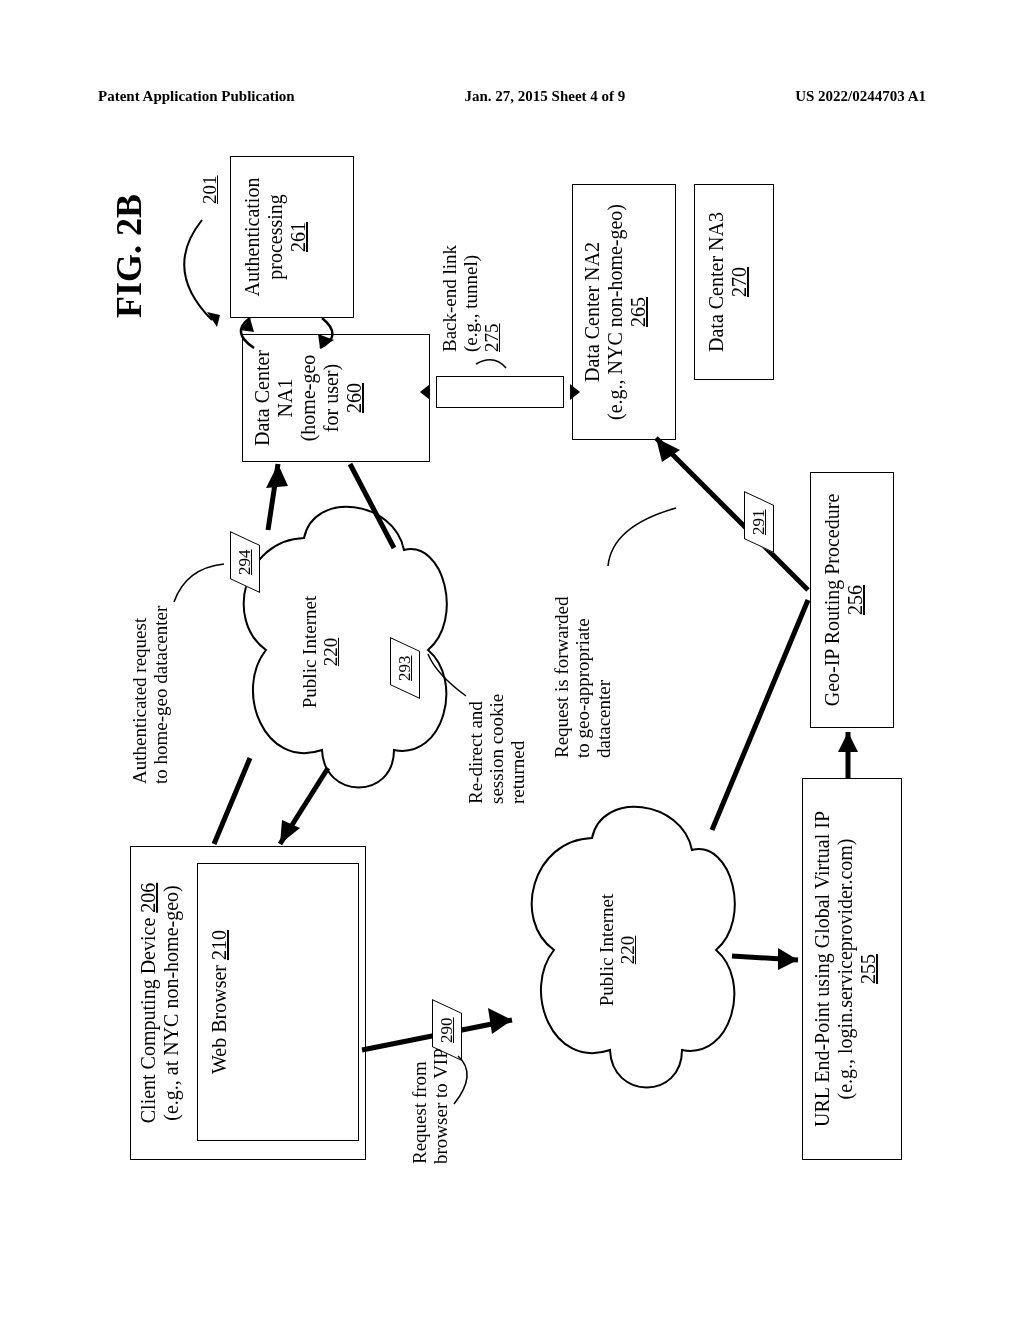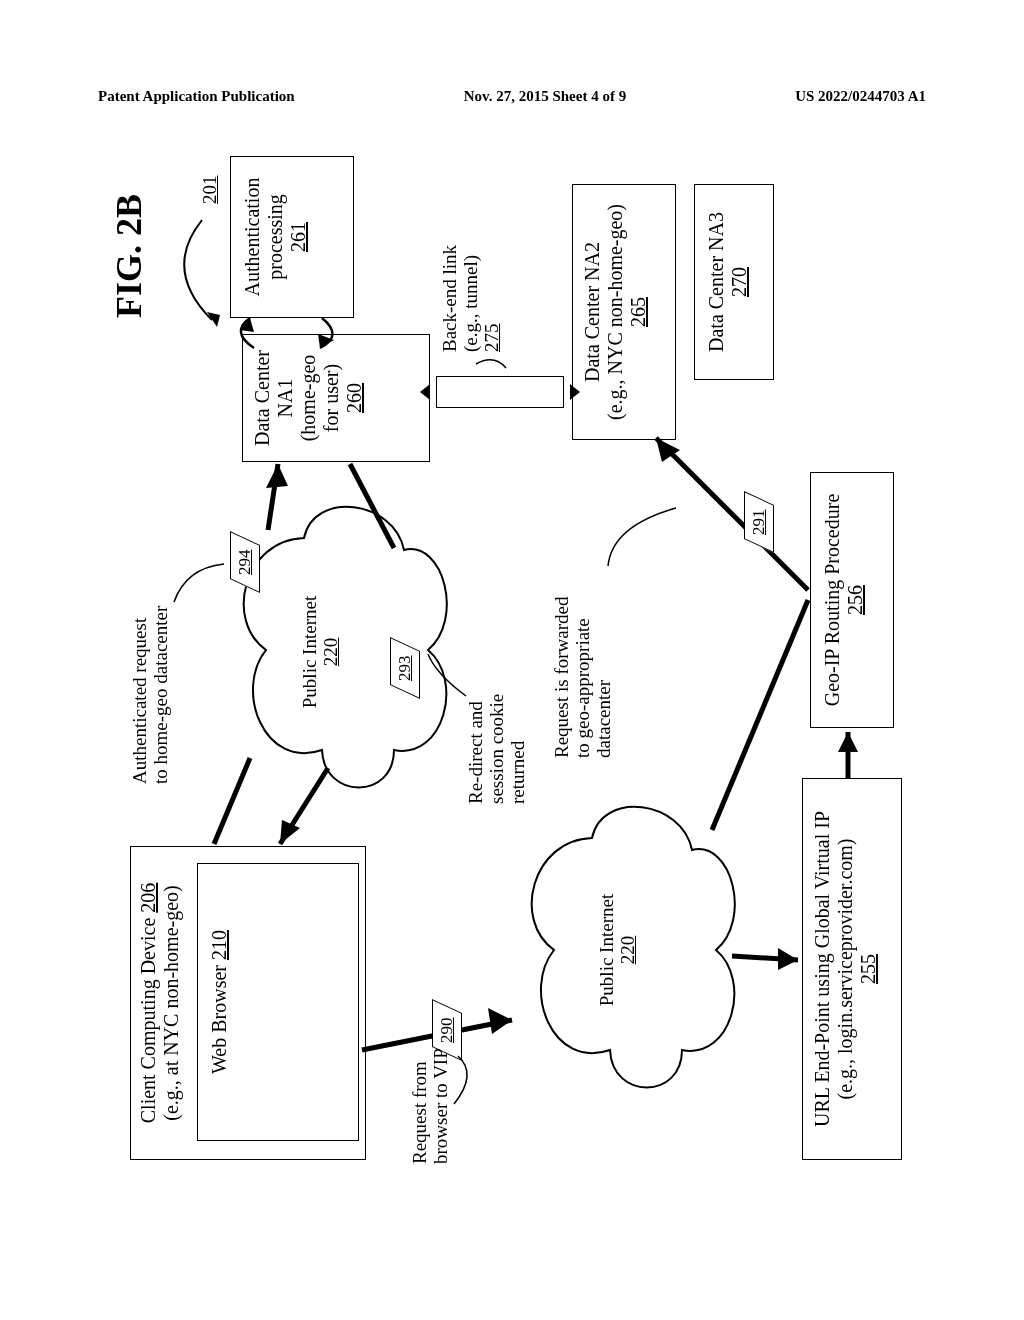--- a/index.html
+++ b/index.html
@@ -84,21 +84,21 @@
   svg { position: absolute; overflow: visible; }
   .ul { text-decoration: underline; }
 </style>
 </head>
 <body>
 
 <div class="page">
 
   <div class="header">
     <span>Patent Application Publication</span>
-    <span>Nov. 27, 2015  Sheet 4 of 9</span>
+    <span>Jan. 27, 2015  Sheet 4 of 9</span>
     <span>US 2022/0244703 A1</span>
   </div>
 
   <div class="canvas">
       <div class="canvas-inner">
         <div class="diag">
 
     <div class="fig-title" style="left:842px; top:-14px;">FIG. 2B</div>
     <svg style="left:820px; top:40px;" width="140" height="60">
       <path d="M20 50 Q 70 0 120 40" stroke="#000" fill="none" stroke-width="2"></path>

